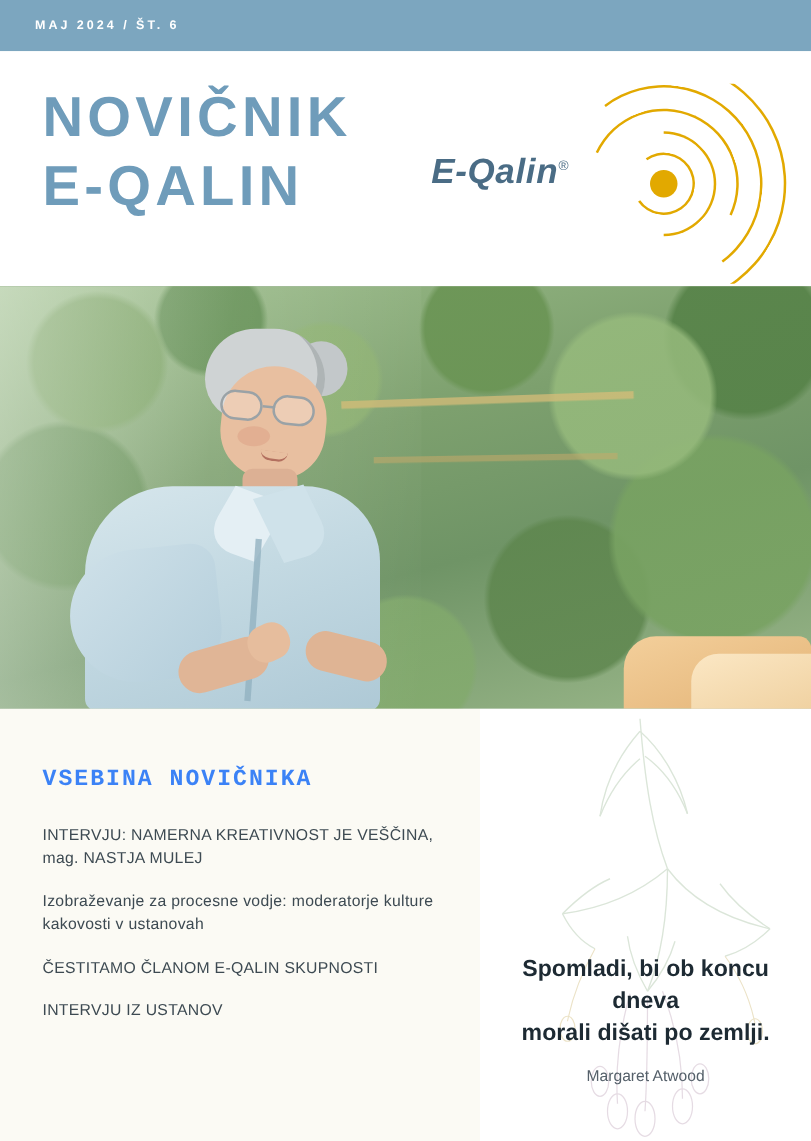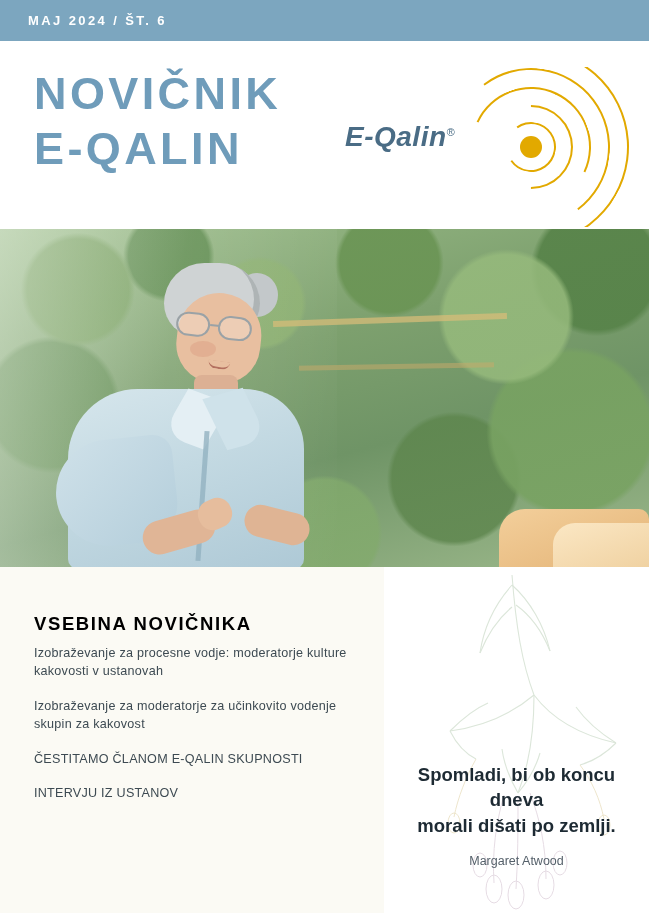--- a/index.html
+++ b/index.html
@@ -19,21 +19,21 @@
   
   .topbar {
     height: 41px;
     background: #7ca6bf;
     display: flex;
     align-items: center;
     padding-left: 28px;
   }
   .topbar-text {
     color: #ffffff;
-    font-size: 13px;
+    font-size: 10px;
     letter-spacing: 2.4px;
     font-weight: bold;
   }
 
   
   .masthead {
     height: 188px;
     background: #ffffff;
     position: relative;
     display: flex;
@@ -242,25 +242,26 @@
     position: relative;
     height: 346px;
     display: flex;
   }
   .toc {
     width: 384px;
     background: #fbfaf4;
     padding: 46px 34px 0 34px;
   }
   .toc h2 {
-    margin: 0 0 10px 0;
+    margin: 0 0 26px 0;
     font-size: 18.5px;
     letter-spacing: 1.6px;
-    color: #000000;
+    color: #3b82f6;
     font-weight: bold;
+    font-family: Liberation Mono, monospace;
   }
   .toc-list { }
   .toc-item {
     font-size: 12.6px;
     line-height: 1.42;
     color: #3d4a52;
     margin-bottom: 17px;
     letter-spacing: 0.25px;
   }
   .toc-item:last-child { margin-bottom: 0; }
@@ -357,22 +358,22 @@
 
   <div class="cushion"></div>
   <div class="cushion2"></div>
 </div>
 
 <div class="content">
 
   <div class="toc">
     <h2>VSEBINA NOVIČNIKA</h2>
     <div class="toc-list">
+      <div class="toc-item">INTERVJU: NAMERNA KREATIVNOST JE VEŠČINA, mag. NASTJA MULEJ</div>
       <div class="toc-item">Izobraževanje za procesne vodje: moderatorje kulture kakovosti v ustanovah</div>
-      <div class="toc-item">Izobraževanje za moderatorje za učinkovito vodenje skupin za kakovost</div>
       <div class="toc-item">ČESTITAMO ČLANOM E-QALIN SKUPNOSTI</div>
       <div class="toc-item">INTERVJU IZ USTANOV</div>
     </div>
   </div>
 
   <div class="quote-panel">
     <svg class="botanical" viewBox="0 0 265 346" preserveAspectRatio="xMidYMid slice">
       <g stroke="#b8cdb4" fill="none" stroke-width="1.1">
         <path d="M128 8 C132 60 138 96 150 128"></path>
         <path d="M150 128 C168 152 196 168 232 176"></path>

